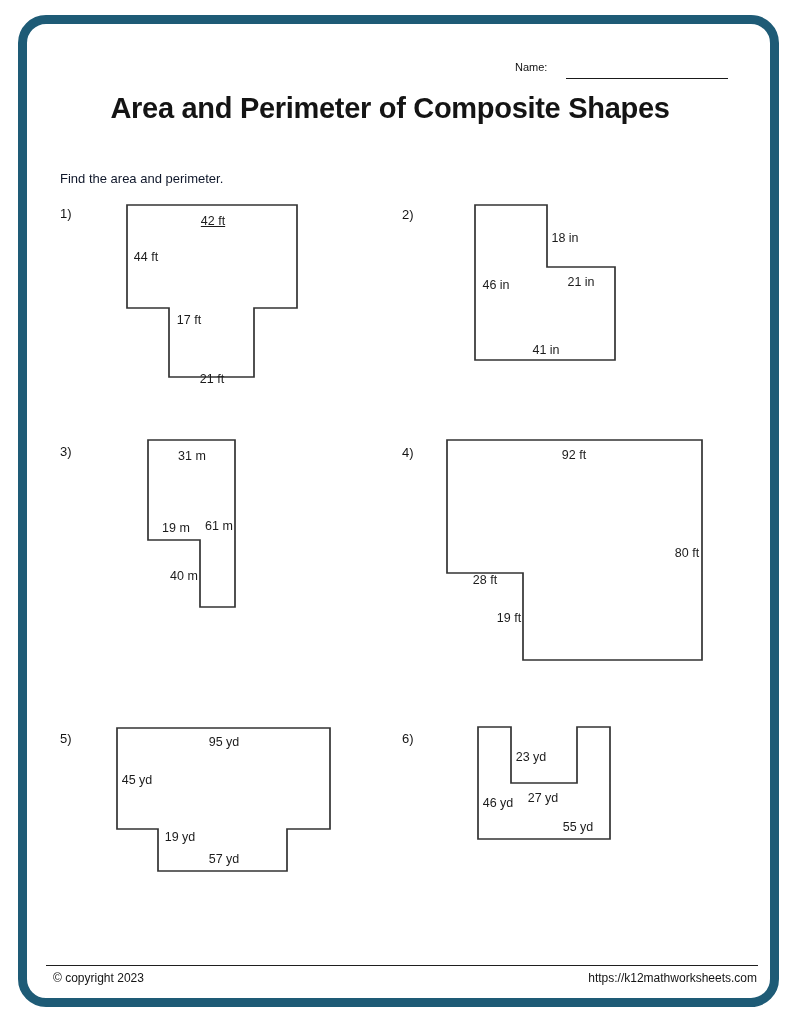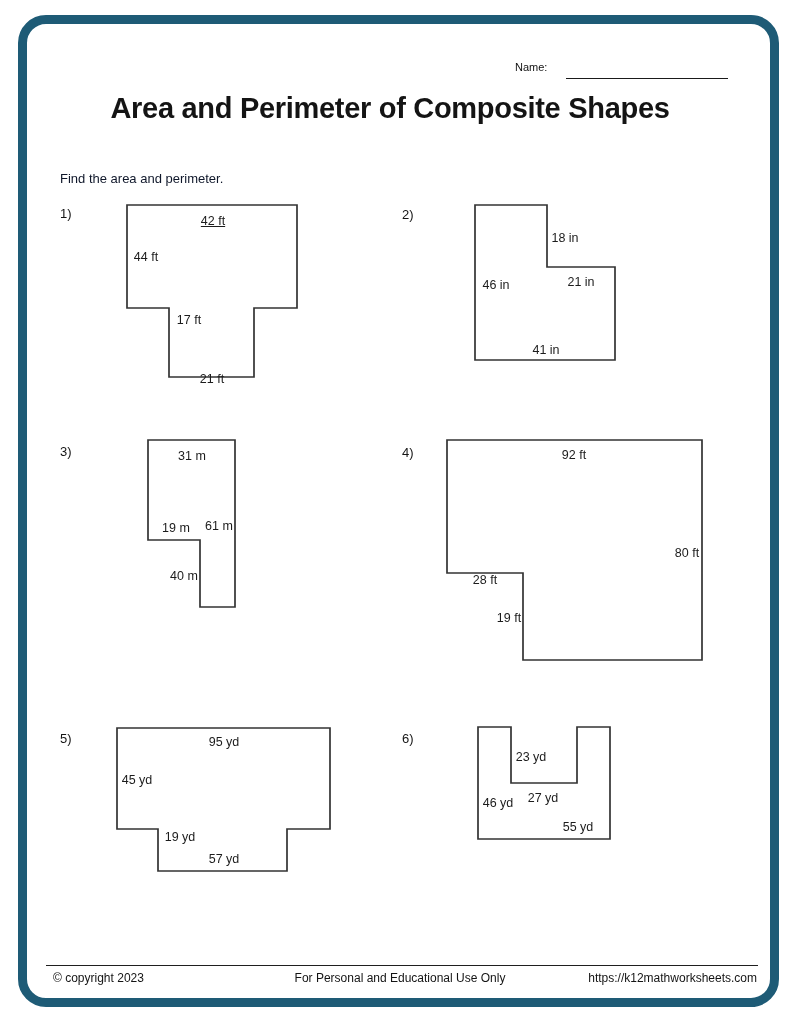--- a/index.html
+++ b/index.html
@@ -172,15 +172,14 @@
       <span class="dim-label" style="left: 224px; top: 859px;">57 yd</span>
       <span class="prob-num" style="left: 402px; top: 731px;">6)</span>
       <span class="dim-label" style="left: 531px; top: 757px;">23 yd</span>
       <span class="dim-label" style="left: 498px; top: 803px;">46 yd</span>
       <span class="dim-label" style="left: 543px; top: 798px;">27 yd</span>
       <span class="dim-label" style="left: 578px; top: 827px;">55 yd</span>
     </div>
 
   <div class="footer-line"></div>
   <span class="footer-copyright">© copyright 2023</span>
-  <span class="footer-usage">For Personal and Educational Use Only</span>
   <span class="footer-website">https://k12mathworksheets.com</span>
 </div>
 
 </body></html>

